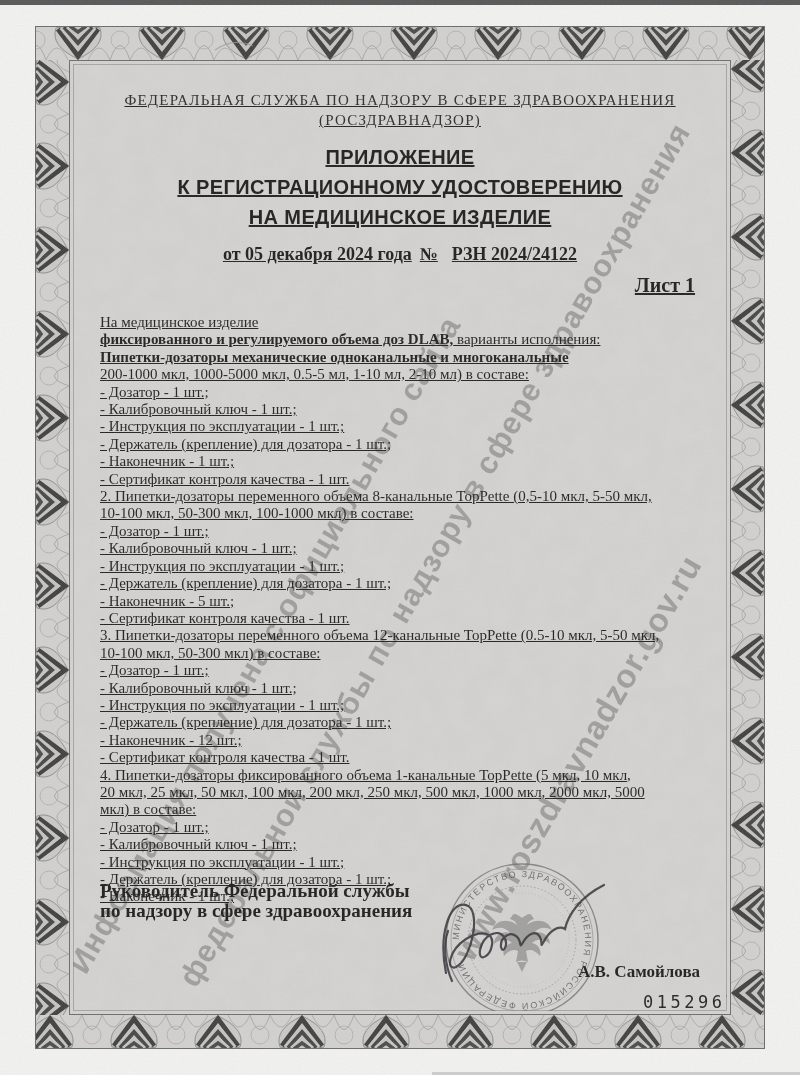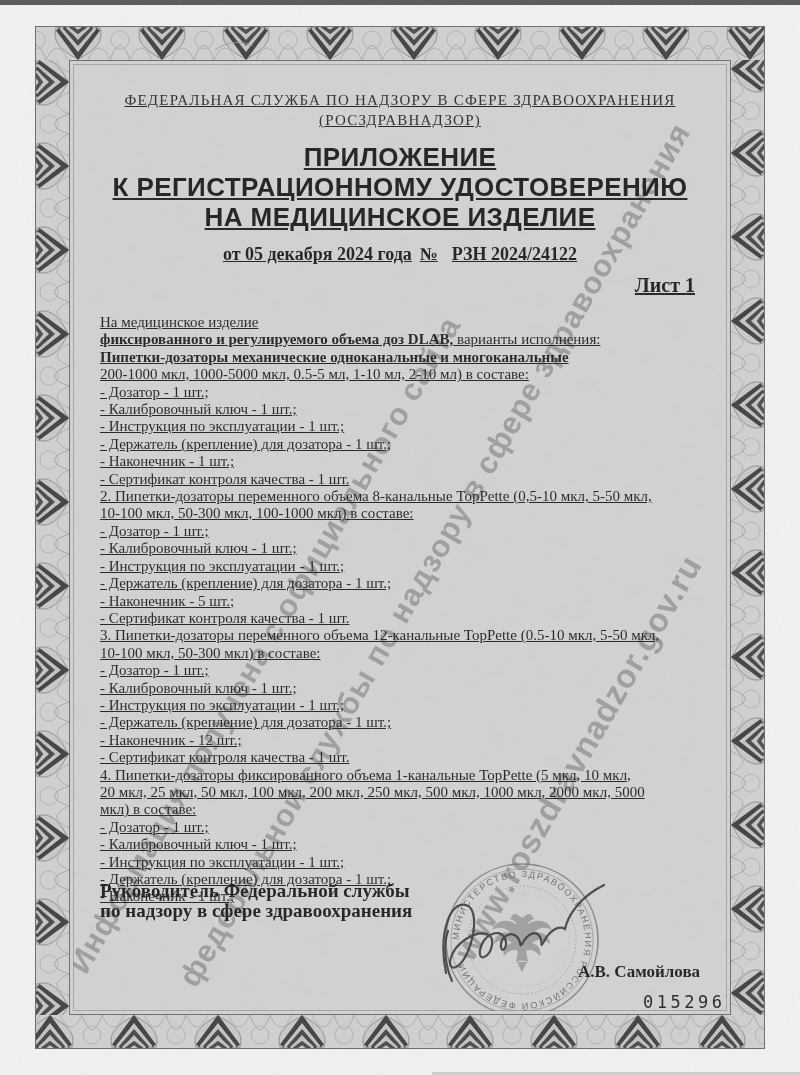--- a/index.html
+++ b/index.html
@@ -16,21 +16,21 @@
   .wm{position:absolute;white-space:nowrap;font-family:"Liberation Sans",sans-serif;
       font-weight:bold;color:rgba(110,110,110,.52);letter-spacing:1px;z-index:1;
       transform:translate(-50%,-50%) rotate(-60deg);}
   .wm1{left:192px;top:581px;font-size:31px;}
   .wm2{left:362px;top:491px;font-size:31px;}
   .wm3{left:505px;top:694px;font-size:33px;}
 
   .content{position:relative;z-index:2;padding-top:26px;text-decoration:underline;}
   .agency{font-size:15px;line-height:20px;letter-spacing:1.2px;text-align:center;color:#2b2b2b;}
   .title{margin-top:12px;text-align:center;font-family:"Liberation Sans",sans-serif;
-         font-weight:bold;font-size:26px;line-height:30px;color:#1c1c1c;letter-spacing:.4px;}
+         font-weight:bold;font-size:20px;line-height:30px;color:#1c1c1c;letter-spacing:.4px;}
   .issue-row{margin-top:12px;height:22px;display:flex;justify-content:center;gap:8px;
              font-weight:bold;font-size:18px;color:#1c1c1c;}
   .issue-number{display:flex;gap:14px;}
   .sheet-row{margin-top:8px;height:17px;text-align:right;padding-right:32px;
              font-weight:bold;font-size:20px;color:#1c1c1c;}
   .body-block{margin-top:23px;margin-left:27px;width:615px;font-size:15px;line-height:17.4px;}
   .bl{white-space:nowrap;}
   .bold{font-weight:bold;}
 
   .sig-position{position:absolute;left:27px;top:817px;z-index:3;font-weight:bold;

